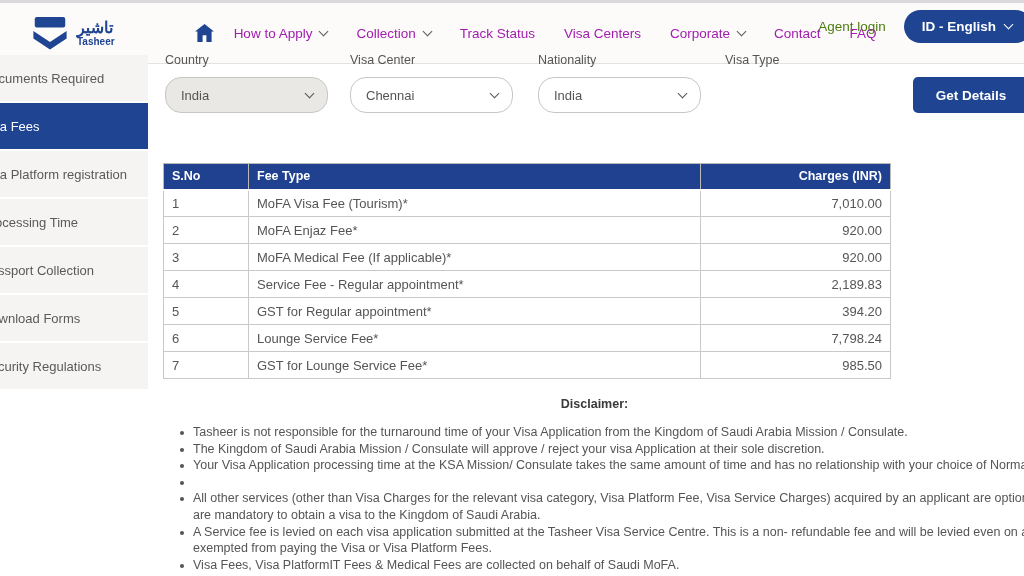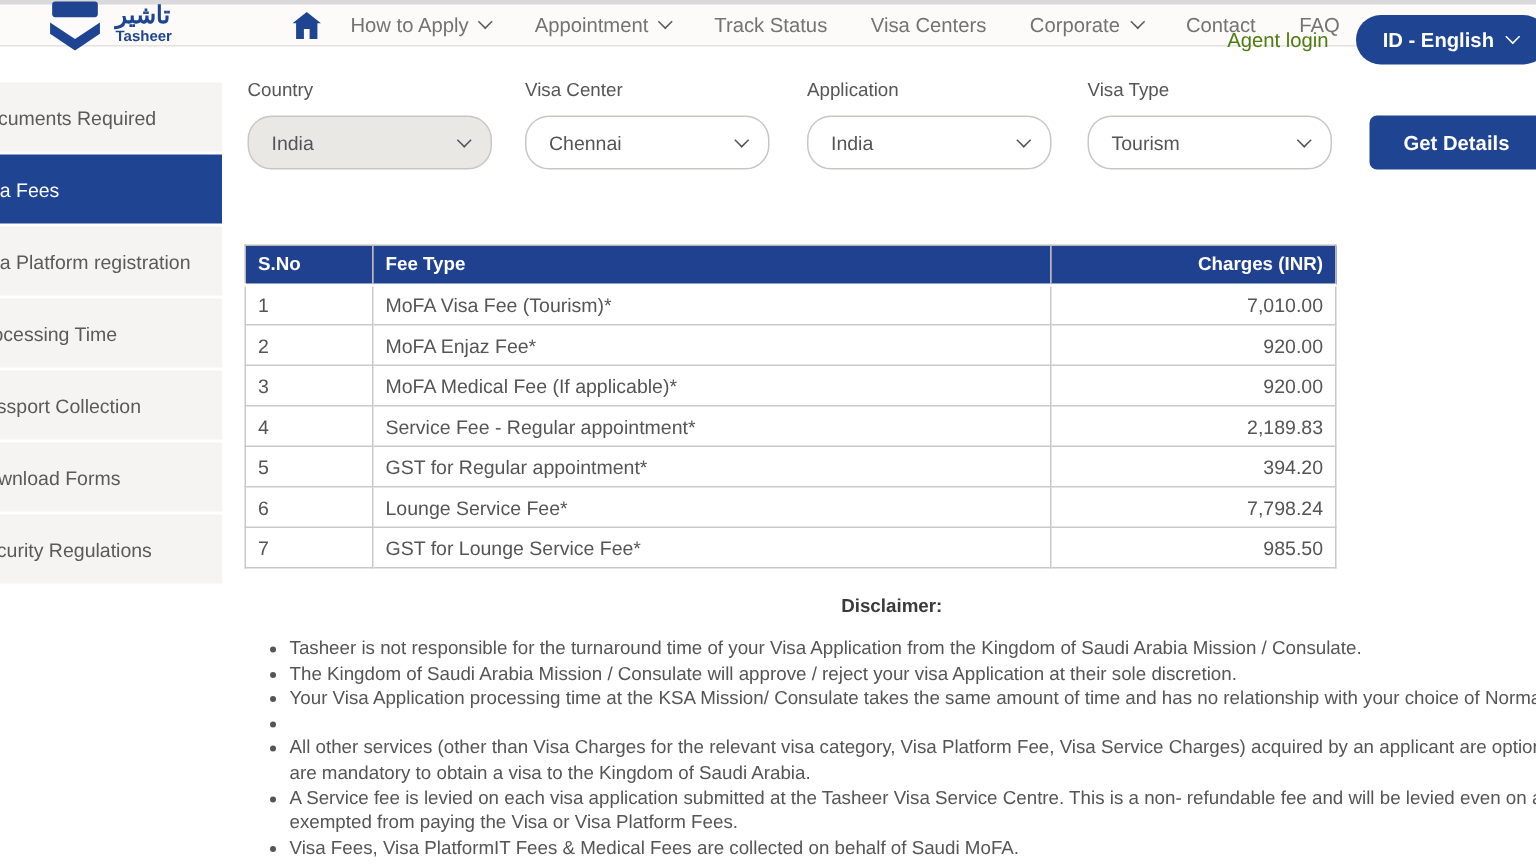--- a/index.html
+++ b/index.html
@@ -3,32 +3,32 @@
 <meta charset="utf-8">
 <style>
   * { margin:0; padding:0; box-sizing:border-box; }
   html,body { width:1024px; height:576px; overflow:hidden; }
   body {
     font-family:"Liberation Sans", sans-serif;
     background:#ffffff; color:#555; position:relative;
   }
   
   .header {
-    position:absolute; top:0; left:0; width:1024px; height:31px;
+    position:absolute; top:0; left:0; width:1024px; height:64px;
     background:#fcfbfa; border-top:3px solid #d9d8db; border-bottom:1px solid #e4e2df;
     display:flex; align-items:center;
   }
   .logo { display:flex; align-items:center; margin-left:30px; gap:7px; }
   .logo-mark { width:40px; height:36px; }
   .logo-text { display:flex; flex-direction:column; line-height:1; }
   .logo-ar { font-size:16px; font-weight:bold; color:#1e4492; }
   .logo-en { font-size:10px; font-weight:bold; color:#1e4492; margin-top:1px; }
   .home-icon { margin-left:80px; width:19px; height:18px; cursor:pointer; }
   .nav { display:flex; align-items:center; margin-left:20px; gap:29px; }
-  .nav-item { font-size:13.5px; color:#737373; cursor:pointer; white-space:nowrap; display:flex; align-items:center; }
+  .nav-item { font-size:13.5px; color:#a21caf; cursor:pointer; white-space:nowrap; display:flex; align-items:center; }
   .chev {
     width:7px; height:7px; border-right:1.5px solid #5b5b5b; border-bottom:1.5px solid #5b5b5b;
     transform:rotate(45deg); display:inline-block; margin-left:8px; margin-top:-4px;
   }
   .header-right { position:absolute; right:-8px; top:0; height:47px; display:flex; align-items:center; gap:18px; }
   .agent-login { font-size:13.5px; color:#4d7c0f; cursor:pointer; white-space:nowrap; }
   .lang-pill {
     background:#1e4492; color:#fff; font-size:13.5px; font-weight:bold;
     border:none; border-radius:18px; padding:9px 20px 9px 18px; cursor:pointer;
     display:flex; align-items:center; white-space:nowrap;
@@ -94,21 +94,21 @@
   </div>
   <svg class="home-icon" viewBox="0 0 20 19">
     <path d="M10 0 L20 8 L17.5 8 L17.5 19 L12 19 L12 12 L8 12 L8 19 L2.5 19 L2.5 8 L0 8 Z" fill="#1e4492"></path>
   </svg>
   <div class="nav">
       <div class="nav-item">
         <span>How to Apply</span>
         <span class="chev"></span>
       </div>
       <div class="nav-item">
-        <span>Appointment</span>
+        <span>Collection</span>
         <span class="chev"></span>
       </div>
       <div class="nav-item">
         <span>Track Status</span>
       </div>
       <div class="nav-item">
         <span>Visa Centers</span>
       </div>
       <div class="nav-item">
         <span>Corporate</span>
@@ -139,32 +139,28 @@
     </div>
   </div>
   <div class="filter-group fg-1">
     <div class="filter-label">Visa Center</div>
     <div class="select-box">
       <span>Chennai</span>
       <span class="chev"></span>
     </div>
   </div>
   <div class="filter-group fg-2">
-    <div class="filter-label">Application</div>
+    <div class="filter-label">Nationality</div>
     <div class="select-box">
       <span>India</span>
       <span class="chev"></span>
     </div>
   </div>
   <div class="filter-group fg-3">
     <div class="filter-label">Visa Type</div>
-    <div class="select-box">
-      <span>Tourism</span>
-      <span class="chev"></span>
-    </div>
   </div>
   <button class="get-details">Get Details</button>
 </div>
 
 <div class="sidebar">
     <div class="sidebar-item">
       <span>Documents Required</span>
     </div>
     <div class="sidebar-item active">
       <span>Visa Fees</span>

